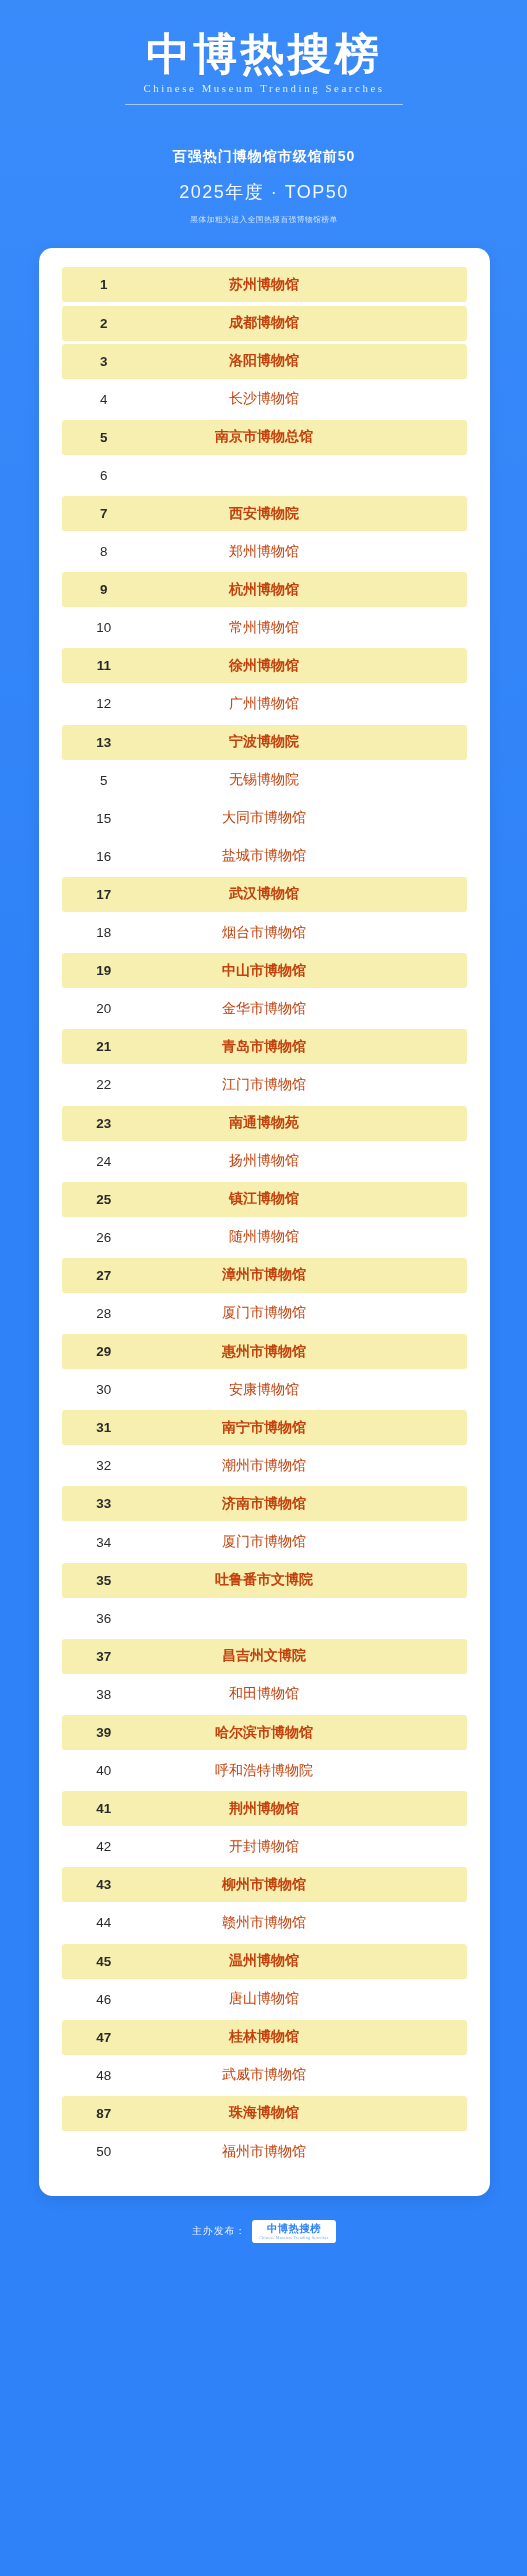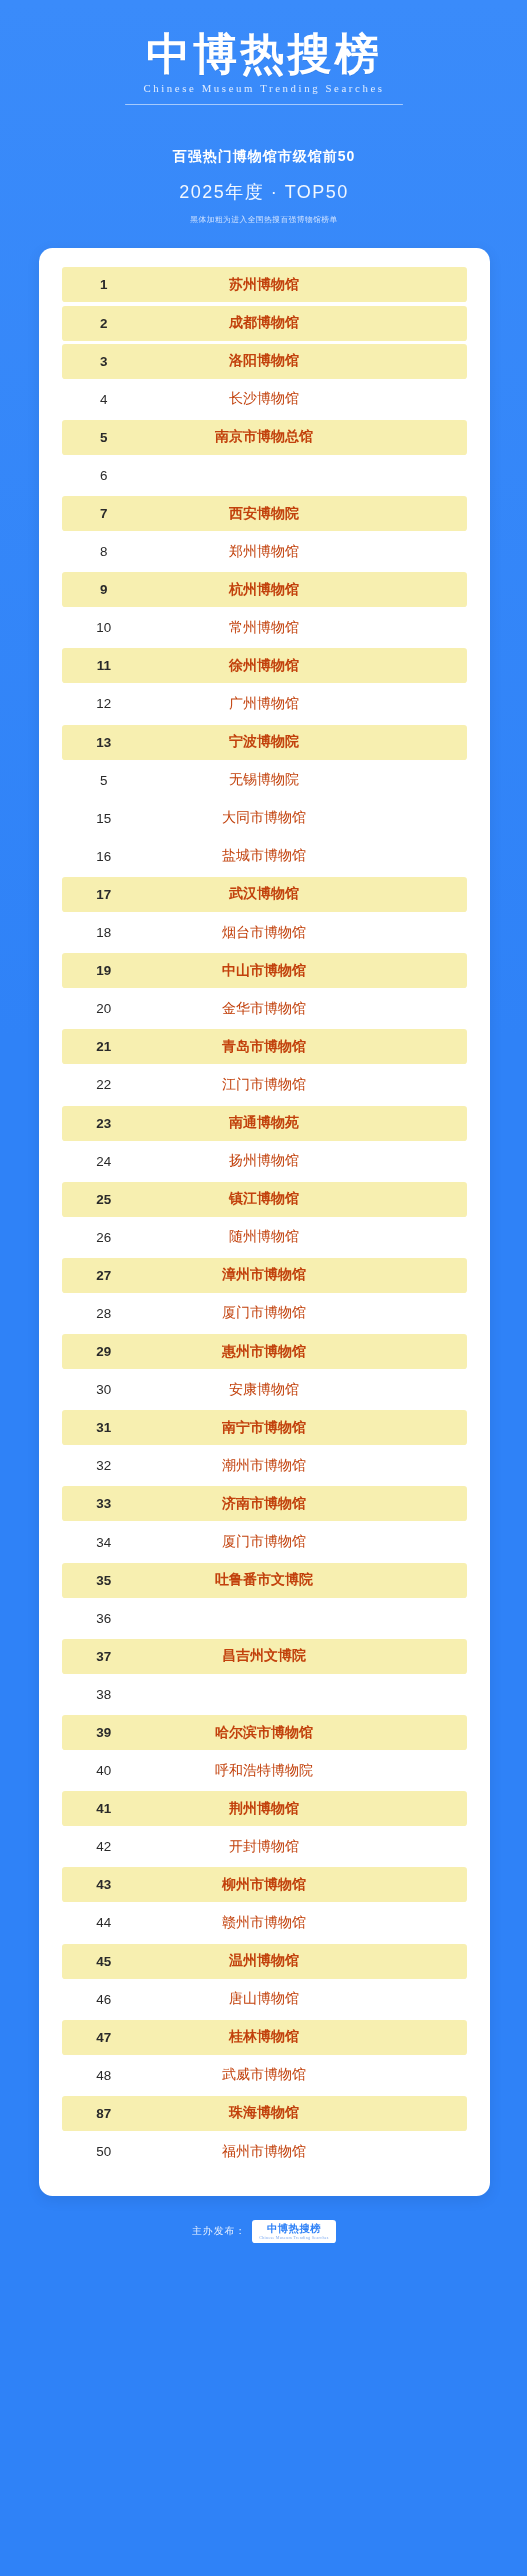--- a/index.html
+++ b/index.html
@@ -323,20 +323,21 @@
         </div>
         <div class="rank-row plain">
           <div class="rank-num">36</div>
         </div>
         <div class="rank-row highlight">
           <div class="rank-num">37</div>
           <div class="rank-name">昌吉州文博院</div>
         </div>
         <div class="rank-row plain">
           <div class="rank-num">38</div>
+          <div class="rank-name">和田博物馆</div>
         </div>
         <div class="rank-row highlight">
           <div class="rank-num">39</div>
           <div class="rank-name">哈尔滨市博物馆</div>
         </div>
         <div class="rank-row plain">
           <div class="rank-num">40</div>
           <div class="rank-name">呼和浩特博物院</div>
         </div>
         <div class="rank-row highlight">

